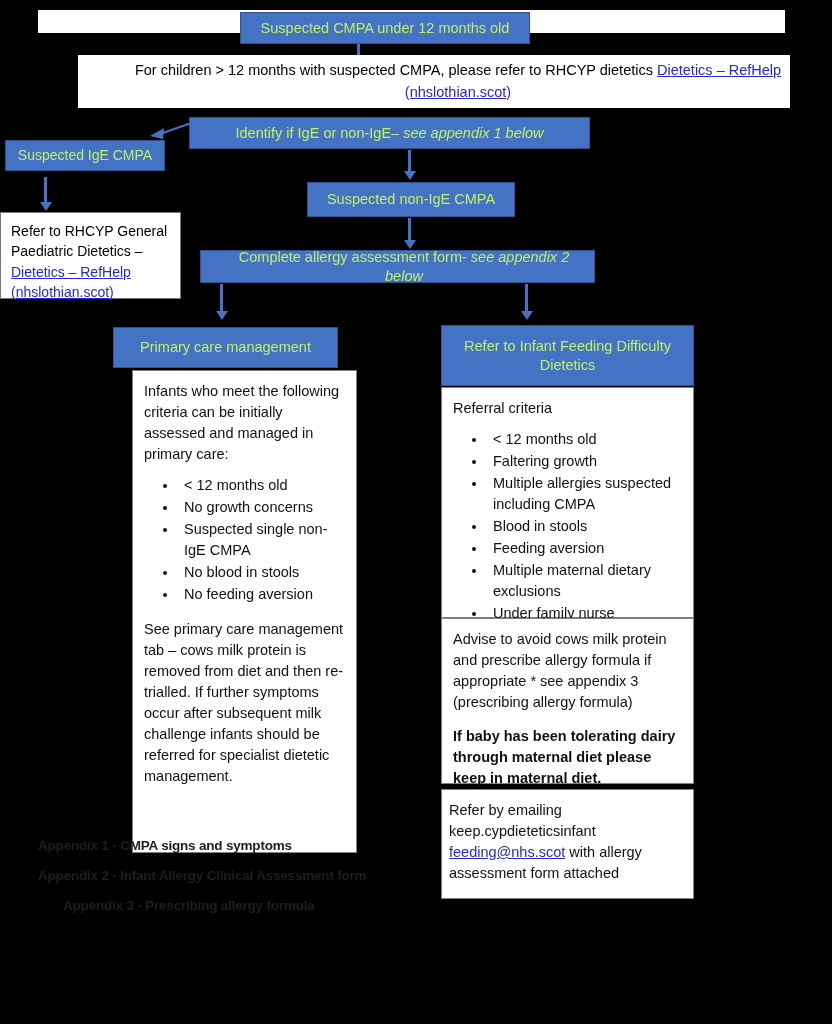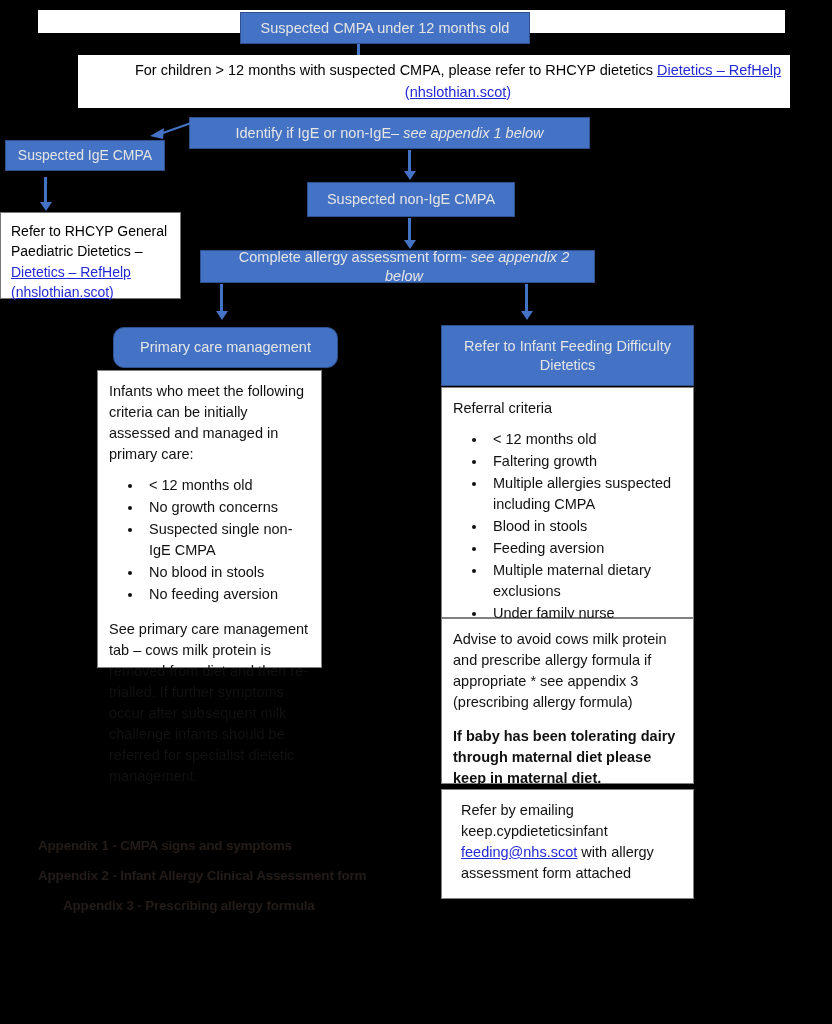--- a/index.html
+++ b/index.html
@@ -15,21 +15,21 @@
     font-family: "Liberation Sans", sans-serif;
     color: #000000;
   }
 
   
   .abs { position: absolute; box-sizing: border-box; }
 
   .blue-box {
     background: #4472C4;
     border: 1px solid #2F528F;
-    color: #e5e5e5;
+    color: #bef264;
     display: flex;
     align-items: center;
     justify-content: center;
     text-align: center;
     font-size: 14.5px;
     line-height: 1.25;
     padding: 3px 8px;
   }
   .blue-box .ital { font-style: italic; }
 
@@ -159,25 +159,25 @@
 <div class="abs" style="left:215px; top:284px; width:14px; height:40px;">
   <div class="arrow-shaft" style="left:5px; top:0px; height:30px;"></div>
   <div class="arrow-head" style="left:1px; top:27px;"></div>
 </div>
 
 <div class="abs" style="left:520px; top:284px; width:14px; height:40px;">
   <div class="arrow-shaft" style="left:5px; top:0px; height:30px;"></div>
   <div class="arrow-head" style="left:1px; top:27px;"></div>
 </div>
 
-<div class="abs blue-box" style="left:113px; top:327px; width:225px; height:41px;border-radius:11px;">
+<div class="abs blue-box" style="left:113px; top:327px; width:225px; height:41px;">
   <span>Primary care management</span>
 </div>
 
-<div class="abs white-box" style="left:97px; top:370px; width:225px; height:298px; padding:10px 11px; line-height:1.45;">
+<div class="abs white-box" style="left:132px; top:370px; width:225px; height:483px; padding:10px 11px; line-height:1.45;">
   <p class="para">Infants who meet the following criteria can be initially assessed and managed in primary care:</p>
   <ul class="bullets">
     <li>&lt; 12 months old</li>
     <li>No growth concerns</li>
     <li>Suspected single non-IgE CMPA</li>
     <li>No blood in stools</li>
     <li>No feeding aversion</li>
   </ul>
   <p class="para" style="margin-top:14px;">See primary care management tab – cows milk protein is removed from diet and then re-trialled. If further symptoms occur after subsequent milk challenge infants should be referred for specialist dietetic management.</p>
 </div>
@@ -197,21 +197,21 @@
     <li>Multiple maternal dietary exclusions</li>
     <li>Under family nurse</li>
   </ul>
 </div>
 
 <div class="abs white-box" style="left:441px; top:618px; width:253px; height:166px; padding:10px 11px; line-height:1.45;">
   <p class="para">Advise to avoid cows milk protein and prescribe allergy formula if appropriate * see appendix 3 (prescribing allergy formula)</p>
   <p class="para bold">If baby has been tolerating dairy through maternal diet please keep in maternal diet.</p>
 </div>
 
-<div class="abs white-box" style="left:441px; top:789px; width:253px; height:110px; padding:10px 19px; line-height:1.45;">
+<div class="abs white-box" style="left:441px; top:789px; width:253px; height:110px; padding:10px 7px; line-height:1.45;">
   <div>Refer by emailing</div>
   <div>keep.cypdieteticsinfant</div>
   <div><a class="link" href="#">feeding@nhs.scot</a><span> with allergy assessment form attached</span></div>
 </div>
 
 <div class="appendix" style="left:38px; top:838px;">Appendix 1 - CMPA signs and symptoms</div>
 <div class="appendix" style="left:38px; top:868px;">Appendix 2 -  Infant Allergy Clinical Assessment form</div>
 <div class="appendix" style="left:38px; top:898px;margin-left:25px;">Appendix 3 - Prescribing allergy formula</div>
 
 </body></html>

